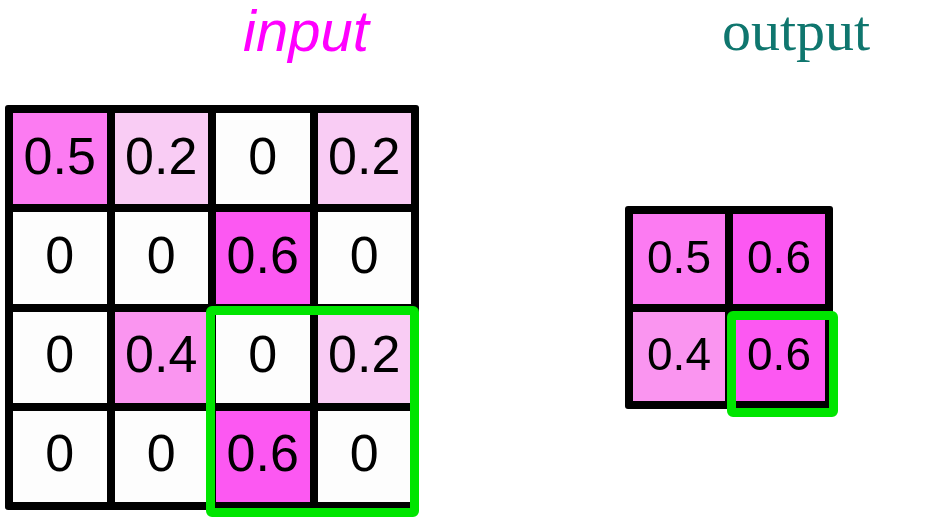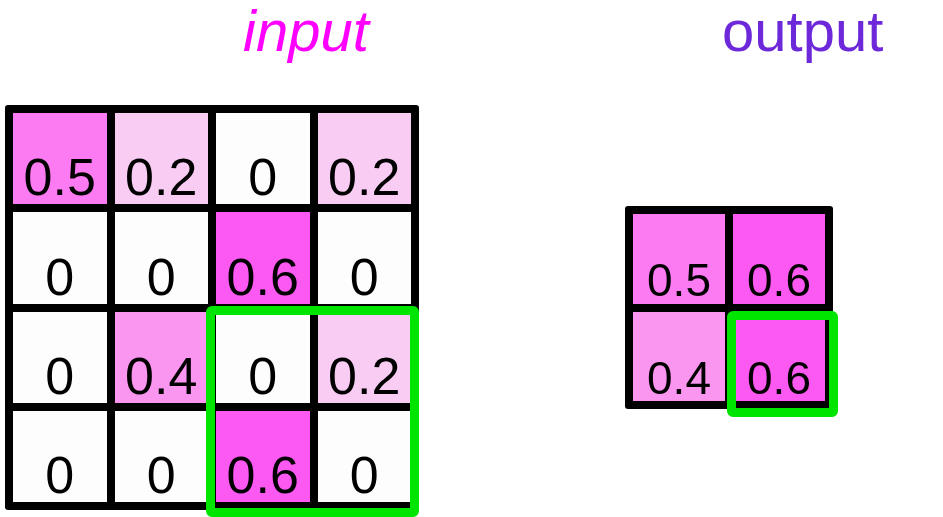--- a/index.html
+++ b/index.html
@@ -32,21 +32,21 @@
   
   .grid {
     position: absolute;
     background: #000000;
     display: grid;
     box-sizing: border-box;
   }
   .cell {
     position: relative;
     display: flex;
-    align-items: flex-end;
+    align-items: center;
     justify-content: center;
     box-sizing: border-box;
     overflow: visible;
   }
   .cell-label {
     color: #000000;
     line-height: 0.92;
     white-space: nowrap;
     font-family: "Liberation Sans", sans-serif;
     font-weight: 400;
@@ -148,21 +148,21 @@
   <div class="cell" style="background: rgb(252, 88, 242);">
       <span class="cell-label">0.6</span>
     </div>
   <div class="cell" style="background: rgb(253, 253, 253);">
       <span class="cell-label">0</span>
     </div>
 </div>
 
 <div class="highlight-box" id="input-highlight" style="border-color: rgb(0, 229, 0);"></div>
 
-<div class="panel-title" id="title-output" style="color: #6d28d9;">output</div>
+<div class="panel-title" id="title-output" style="color: #0f766e; font-family: Liberation Serif, serif;">output</div>
 
 <div class="grid" id="output-grid">
   <div class="cell" style="background: rgb(252, 123, 242);">
       <span class="cell-label">0.5</span>
     </div>
   <div class="cell" style="background: rgb(252, 88, 242);">
       <span class="cell-label">0.6</span>
     </div>
   <div class="cell" style="background: rgb(250, 149, 240);">
       <span class="cell-label">0.4</span>

